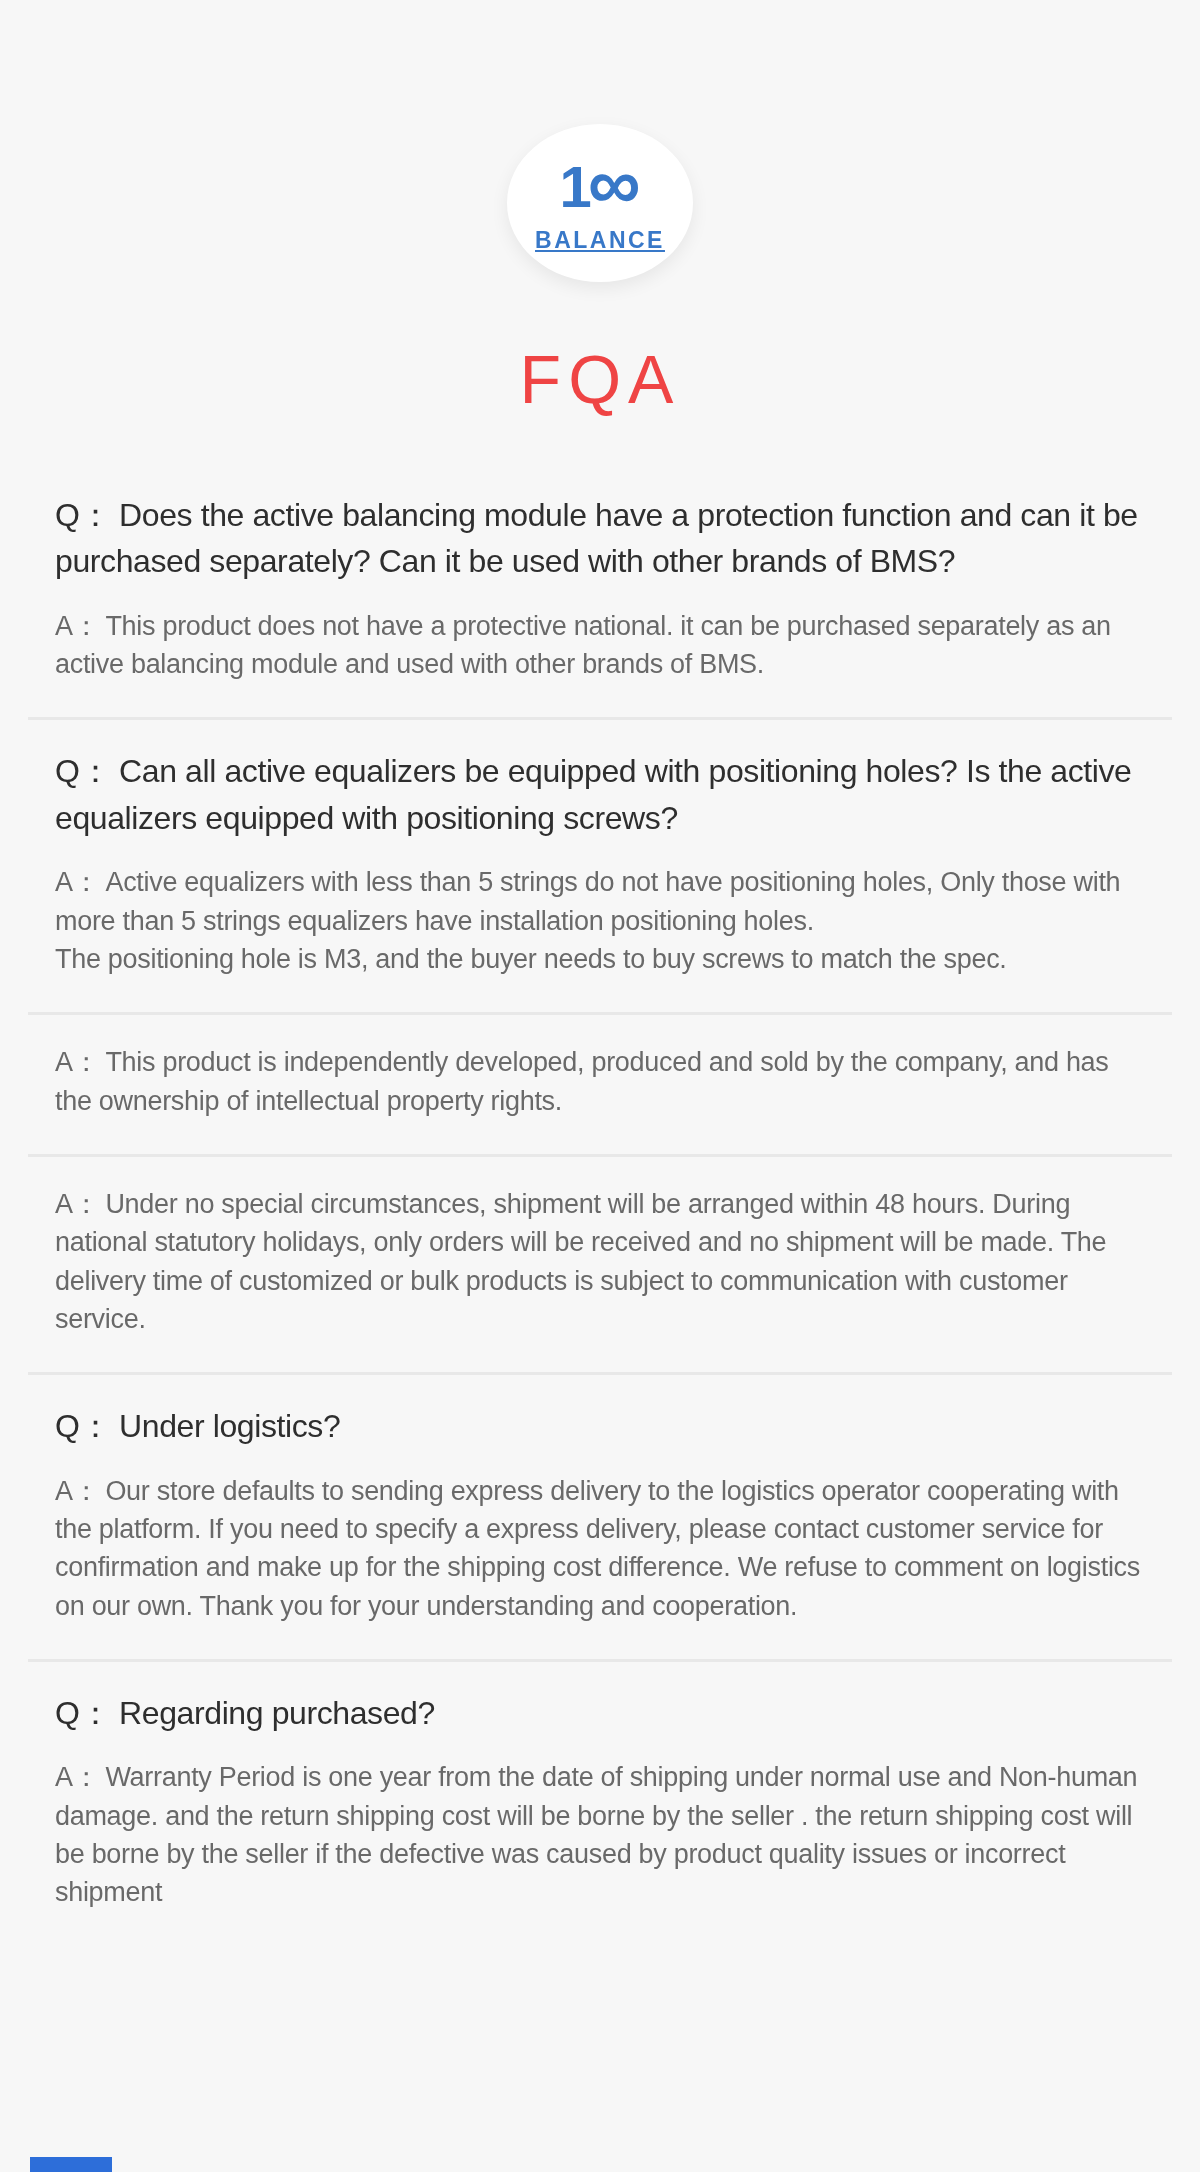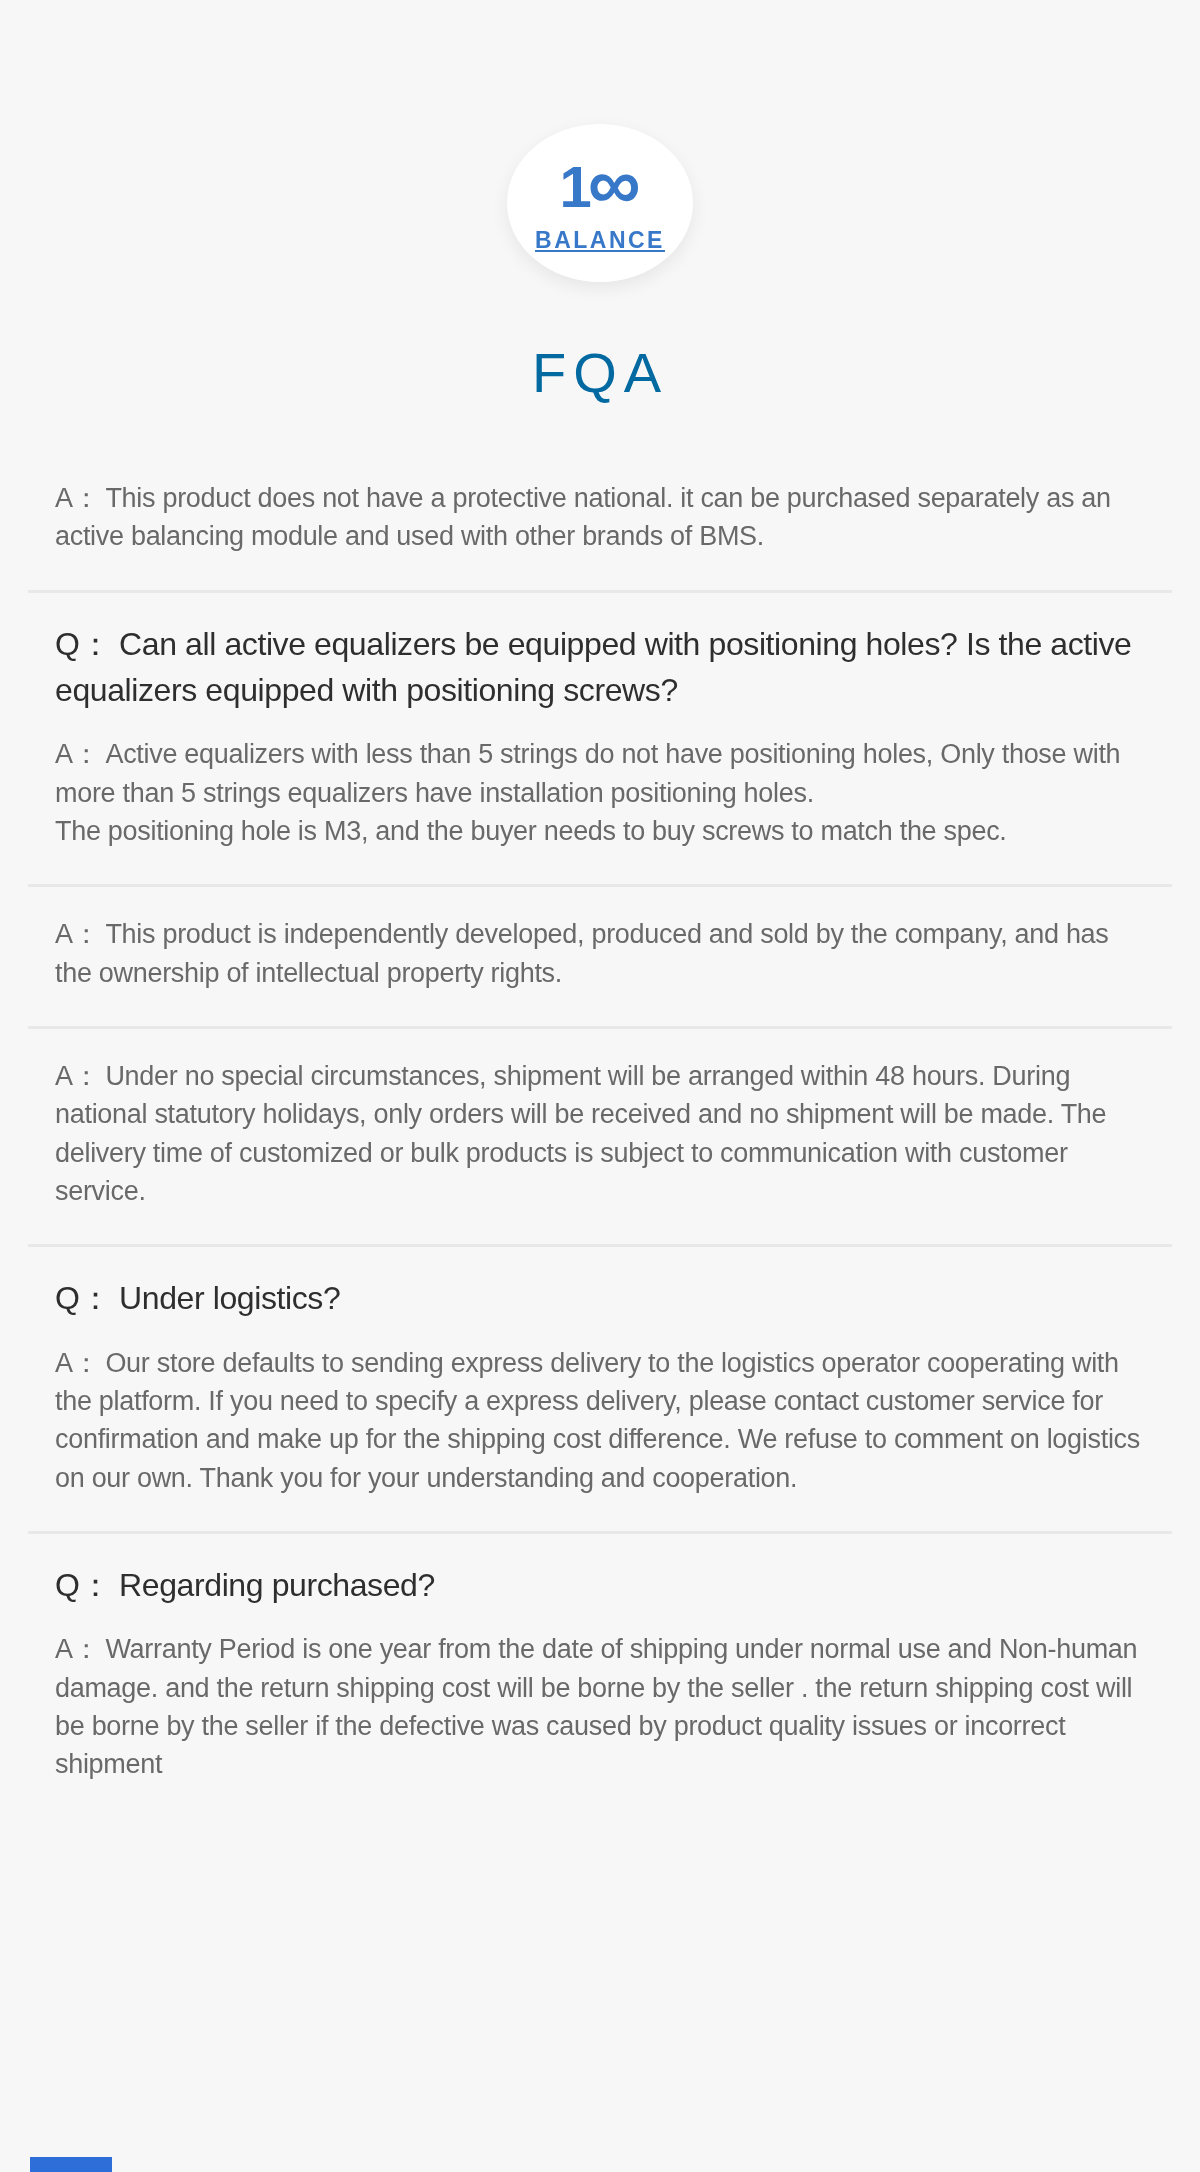--- a/index.html
+++ b/index.html
@@ -61,24 +61,24 @@
     font-weight: bold;
     letter-spacing: 2.5px;
     margin-top: 6px;
     text-decoration: underline;
   }
 
   
   .page-title {
     margin-top: 58px;
     text-align: center;
-    font-size: 56px;
+    font-size: 68px;
     font-weight: 500;
     letter-spacing: 7px;
-    color: #0369a1;
+    color: #ef4444;
   }
 
   
   .faq-list {
     margin-top: 46px;
   }
   .faq-item {
     padding: 28px 55px 34px 55px;
   }
   .faq-question {
@@ -128,20 +128,23 @@
         <span class="infinity">∞</span>
       </div>
       <div class="logo-name">BALANCE</div>
     </div>
   </div>
 
   <h1 class="page-title">FQA</h1>
 
   <div class="faq-list">
   <section class="faq-item">
+    <h2 class="faq-question">
+      <span class="q-lbl">Q：</span><span class="q-text">Does the active balancing module have a protection function and can it be purchased separately? Can it be used with other brands of BMS?</span>
+    </h2>
     <p class="faq-answer">
       <span class="a-lbl">A：</span><span class="a-text">This product does not have a protective national. it can be purchased separately as an active balancing module and used with other brands of BMS.</span>
     </p>
   </section>
   <hr class="divider">
 
   <section class="faq-item">
     <h2 class="faq-question">
       <span class="q-lbl">Q：</span><span class="q-text">Can all active equalizers be equipped with positioning holes? Is the active equalizers equipped with positioning screws?</span>
     </h2>

